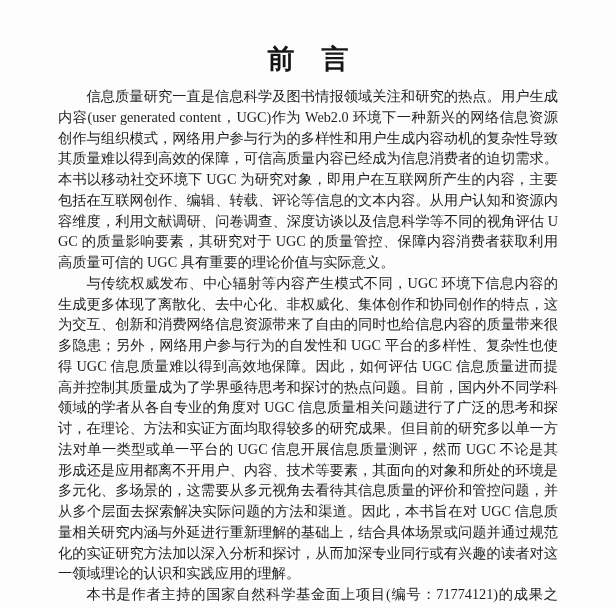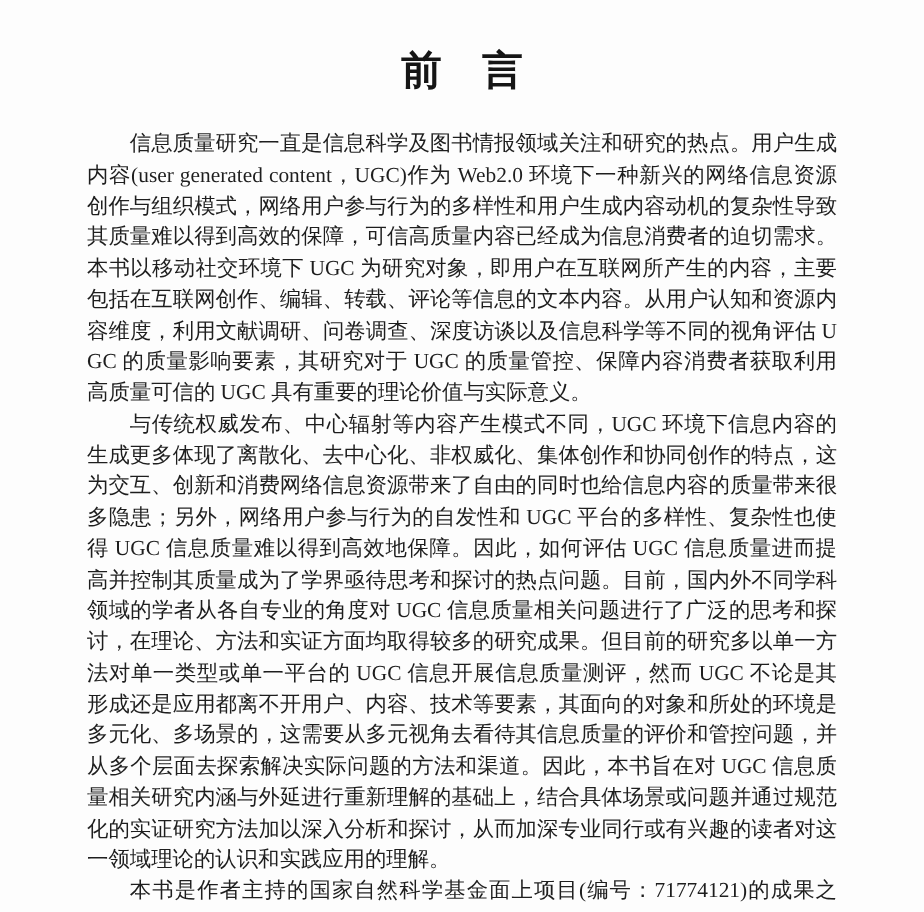--- a/index.html
+++ b/index.html
@@ -15,21 +15,21 @@
   .page {
     position: relative;
     width: 616px;
     height: 608px;
     background: #fdfdfd;
     font-family: "Liberation Serif", "DejaVu Serif", serif;
     color: #1e1e1e;
   }
   .title {
     position: absolute;
-    top: 33px;
+    top: 45px;
     left: 0;
     width: 100%;
     margin: 0;
     text-align: center;
     font-size: 27px;
     line-height: 29px;
     font-weight: bold;
     color: #151515;
   }
   .body-text {

